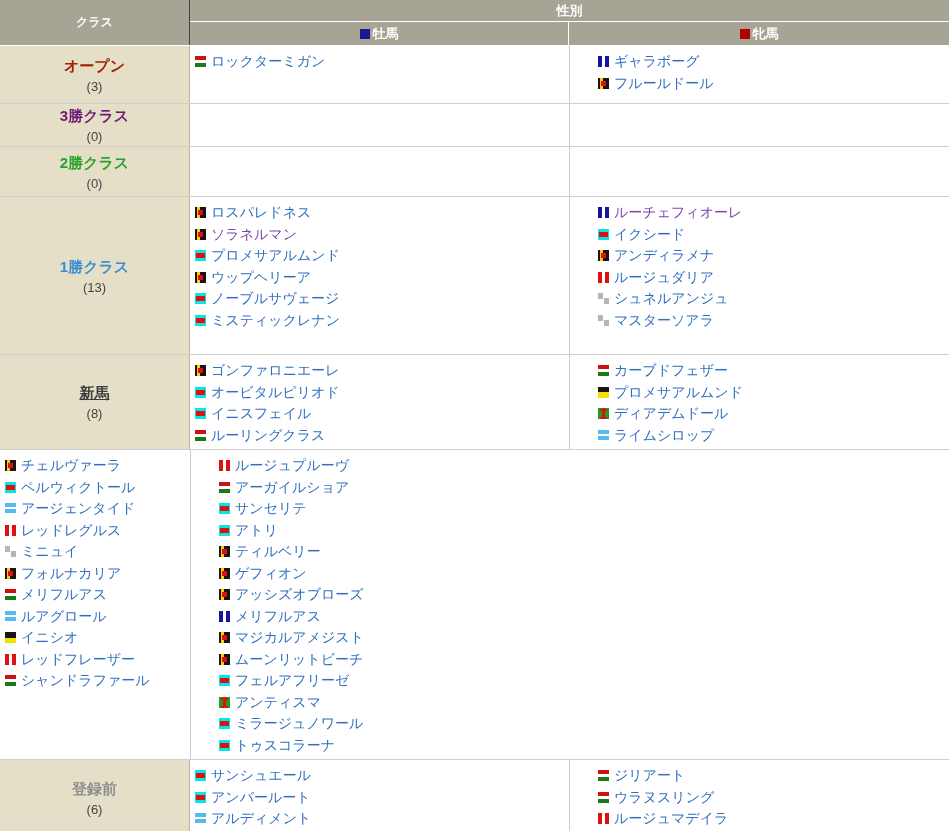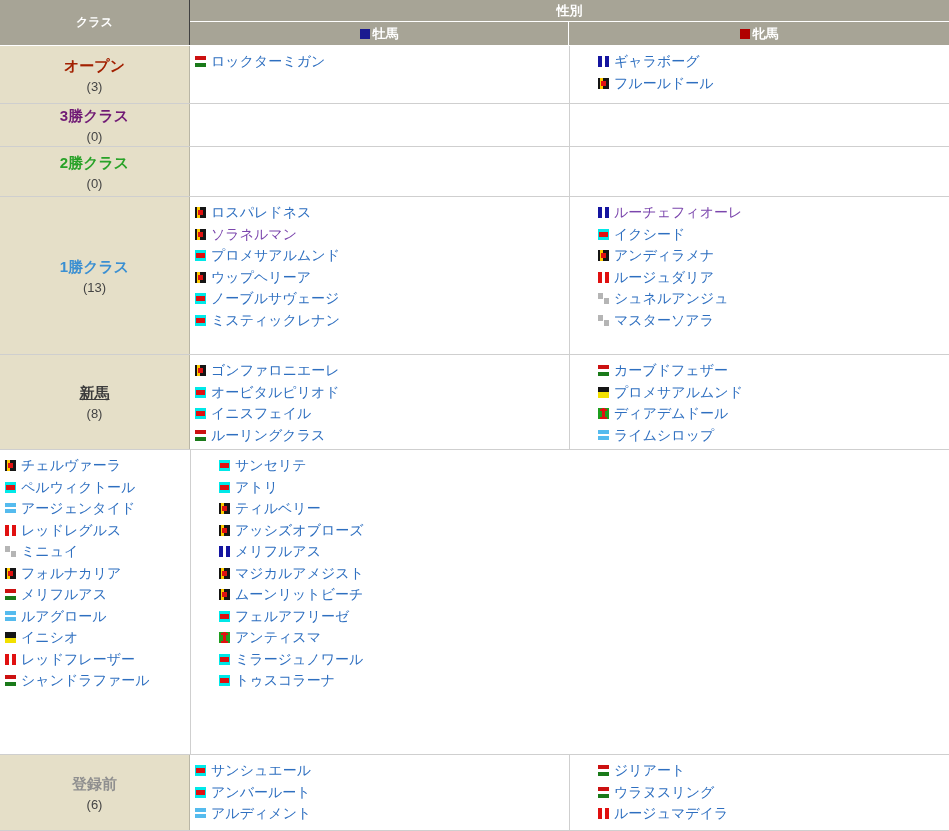--- a/index.html
+++ b/index.html
@@ -159,23 +159,26 @@
           <div class="horse"><span class="icon i-red-white-silk"></span><a class="horse-link" href="#">レッドレグルス</a></div>
           <div class="horse"><span class="icon i-gray-checker-silk"></span><a class="horse-link" href="#">ミニュイ</a></div>
           <div class="horse"><span class="icon i-black-yellow-red-silk"></span><a class="horse-link" href="#">フォルナカリア</a></div>
           <div class="horse"><span class="icon i-red-white-green-flag"></span><a class="horse-link" href="#">メリフルアス</a></div>
           <div class="horse"><span class="icon i-skyblue-stripe-silk"></span><a class="horse-link" href="#">ルアグロール</a></div>
           <div class="horse"><span class="icon i-black-yellow-silk"></span><a class="horse-link" href="#">イニシオ</a></div>
           <div class="horse"><span class="icon i-red-white-silk"></span><a class="horse-link" href="#">レッドフレーザー</a></div>
           <div class="horse"><span class="icon i-red-white-green-flag"></span><a class="horse-link" href="#">シャンドラファール</a></div>
         </div>
         <div class="horse-cell female">
+          <div class="horse"><span class="icon i-red-white-silk"></span><a class="horse-link" href="#">ルージュプルーヴ</a></div>
+          <div class="horse"><span class="icon i-red-white-green-flag"></span><a class="horse-link" href="#">アーガイルショア</a></div>
           <div class="horse"><span class="icon i-cyan-red-silk"></span><a class="horse-link" href="#">サンセリテ</a></div>
           <div class="horse"><span class="icon i-cyan-red-silk"></span><a class="horse-link" href="#">アトリ</a></div>
           <div class="horse"><span class="icon i-black-yellow-red-silk"></span><a class="horse-link" href="#">ティルベリー</a></div>
+          <div class="horse"><span class="icon i-black-yellow-red-silk"></span><a class="horse-link" href="#">ゲフィオン</a></div>
           <div class="horse"><span class="icon i-black-yellow-red-silk"></span><a class="horse-link" href="#">アッシズオブローズ</a></div>
           <div class="horse"><span class="icon i-blue-white-silk"></span><a class="horse-link" href="#">メリフルアス</a></div>
           <div class="horse"><span class="icon i-black-yellow-red-silk"></span><a class="horse-link" href="#">マジカルアメジスト</a></div>
           <div class="horse"><span class="icon i-black-yellow-red-silk"></span><a class="horse-link" href="#">ムーンリットビーチ</a></div>
           <div class="horse"><span class="icon i-cyan-red-silk"></span><a class="horse-link" href="#">フェルアフリーゼ</a></div>
           <div class="horse"><span class="icon i-green-red-silk"></span><a class="horse-link" href="#">アンティスマ</a></div>
           <div class="horse"><span class="icon i-cyan-red-silk"></span><a class="horse-link" href="#">ミラージュノワール</a></div>
           <div class="horse"><span class="icon i-cyan-red-silk"></span><a class="horse-link" href="#">トゥスコラーナ</a></div>
         </div>
       </div>

